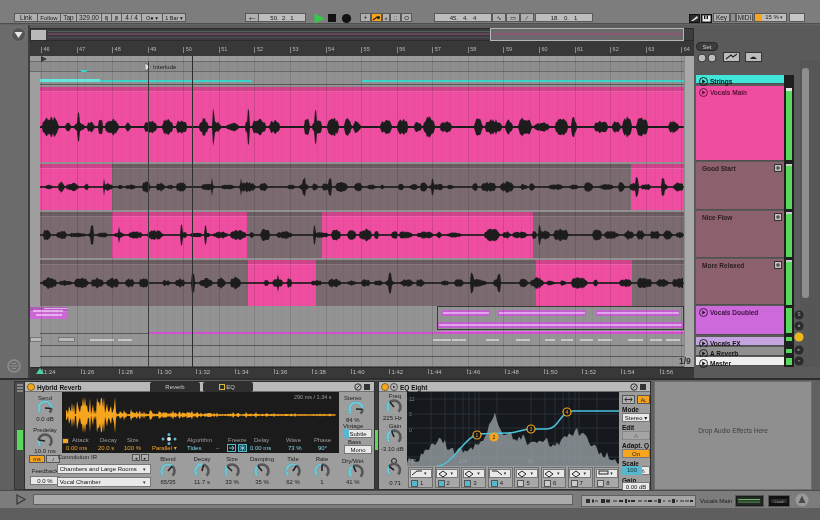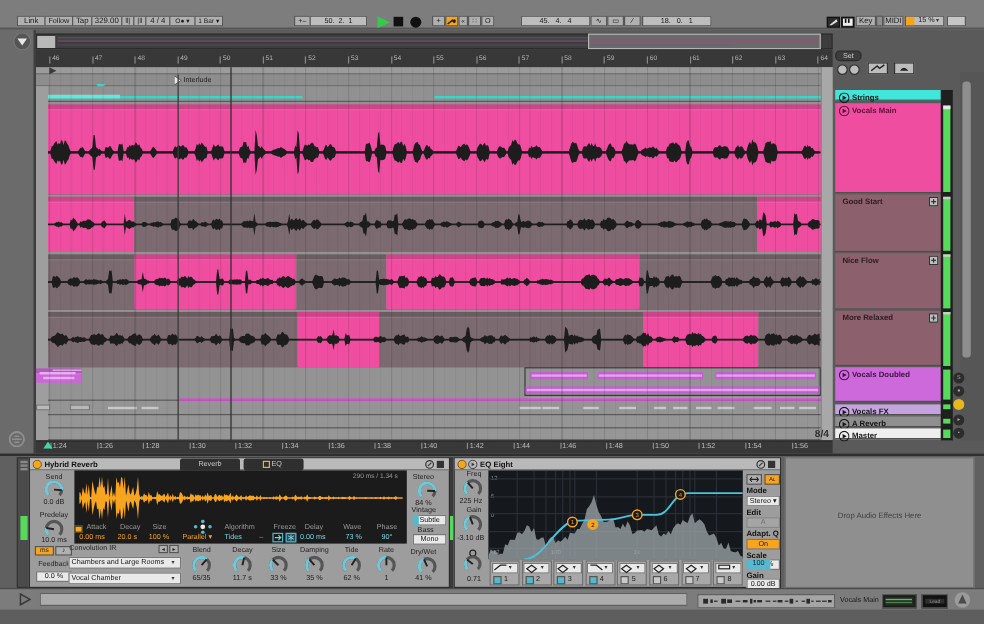--- a/index.html
+++ b/index.html
@@ -287,21 +287,21 @@
 <div class="" style="left:545.8px;top:369px;width:20px;height:7px;color:#bdbdbd;font-size:6px;line-height:7px;">1:50</div>
 <div class="" style="left:582.4px;top:369px;width:1px;height:5px;background:#8a8a8a;"></div>
 <div class="" style="left:584.4px;top:369px;width:20px;height:7px;color:#bdbdbd;font-size:6px;line-height:7px;">1:52</div>
 <div class="" style="left:621.0px;top:369px;width:1px;height:5px;background:#8a8a8a;"></div>
 <div class="" style="left:623.0px;top:369px;width:20px;height:7px;color:#bdbdbd;font-size:6px;line-height:7px;">1:54</div>
 <div class="" style="left:659.6px;top:369px;width:1px;height:5px;background:#8a8a8a;"></div>
 <div class="" style="left:661.6px;top:369px;width:20px;height:7px;color:#bdbdbd;font-size:6px;line-height:7px;">1:56</div>
 <svg style="left:36px;top:368px" width="8" height="6">
     <path d="M4 0 L8 6 L0 6 Z" fill="#43d6a0"></path>
   </svg>
-<div class="" style="left:679px;top:356px;width:20px;height:10px;color:#2f2f2f;font-size:8.5px;font-weight:bold;line-height:10px;">8/4</div>
+<div class="" style="left:679px;top:356px;width:20px;height:10px;color:#2f2f2f;font-size:8.5px;font-weight:bold;line-height:10px;">1/9</div>
 <div class="" style="left:694px;top:25px;width:126px;height:353px;background:#5a5a5a;"></div>
 <div class="" style="left:696px;top:42px;width:22px;height:9px;background:#3c3c3c;border:1px solid #2a2a2a;border-radius:4px;color:#ccc;font-size:6px;text-align:center;line-height:8px;">Set</div>
 <svg style="left:697px;top:53px" width="22" height="10">
     <circle cx="5" cy="5" r="4" fill="#bdbdbd" stroke="#333" stroke-width="1"></circle>
     <circle cx="15" cy="5" r="4" fill="#bdbdbd" stroke="#333" stroke-width="1"></circle>
   </svg>
 <div class="" style="left:723px;top:52px;width:17px;height:10px;background:#bdbdbd;border:1px solid #333;">
     <svg width="15" height="8" style="left:0;top:0">
       <path d="M2 6 L7 2 L9 4 L13 1" stroke="#222" fill="none" stroke-width="1.2"></path>
     </svg>

